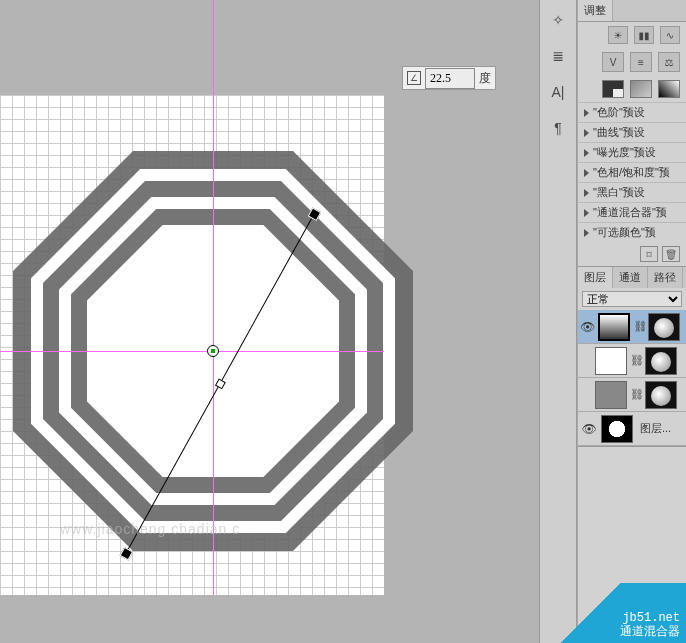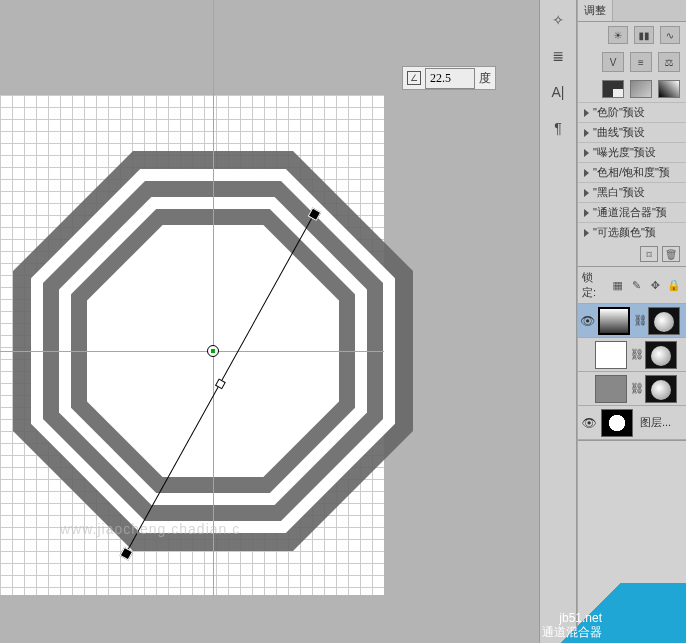--- a/index.html
+++ b/index.html
@@ -359,22 +359,24 @@
   
   .watermark {
     position: absolute;
     right: 0; bottom: 0;
     width: 150px; height: 60px;
     background: linear-gradient(135deg, transparent 40%, #1fa6d4 40%);
     color: #fff;
     font-size: 12px;
     display: flex;
     align-items: flex-end;
+    justify-content: flex-end;
     padding: 4px 6px;
     pointer-events: none;
+    font-family: Liberation Mono, monospace;
   }
   .watermark .wm-text { text-align: right; line-height: 14px; }
 
   
   .guide-top {
     position: absolute;
     left: 213px; top: 0; width: 0; height: 95px;
     border-left: 1px solid #ff66ff;
   }
   .wm-bar {
@@ -492,26 +494,29 @@
             <span>"可选颜色"预</span>
           </div>
       </div>
       <div class="adj-footer">
         <div class="ic">⌑</div>
         <div class="ic">🗑</div>
       </div>
     </div>
 
     <div class="panel-block layers">
-      <div class="lock-row">
-        <span>锁定:</span>
-        <span class="li">▦</span>
-        <span class="li">✎</span>
-        <span class="li">✥</span>
-        <span class="li">🔒</span>
+      <div class="lp-tabs">
+        <div class="tab active">图层</div>
+        <div class="tab">通道</div>
+        <div class="tab">路径</div>
+      </div>
+      <div class="mode-row">
+        <select>
+          <option>正常</option>
+        </select>
       </div>
       <div class="list">
         <div class="lrow selected">
           <span class="eye">👁</span>
           <span class="thumb grad"></span>
           <span class="link">⛓</span>
           <span class="thumb black circ"></span>
           <span class="label"></span>
         </div>
         <div class="lrow">

